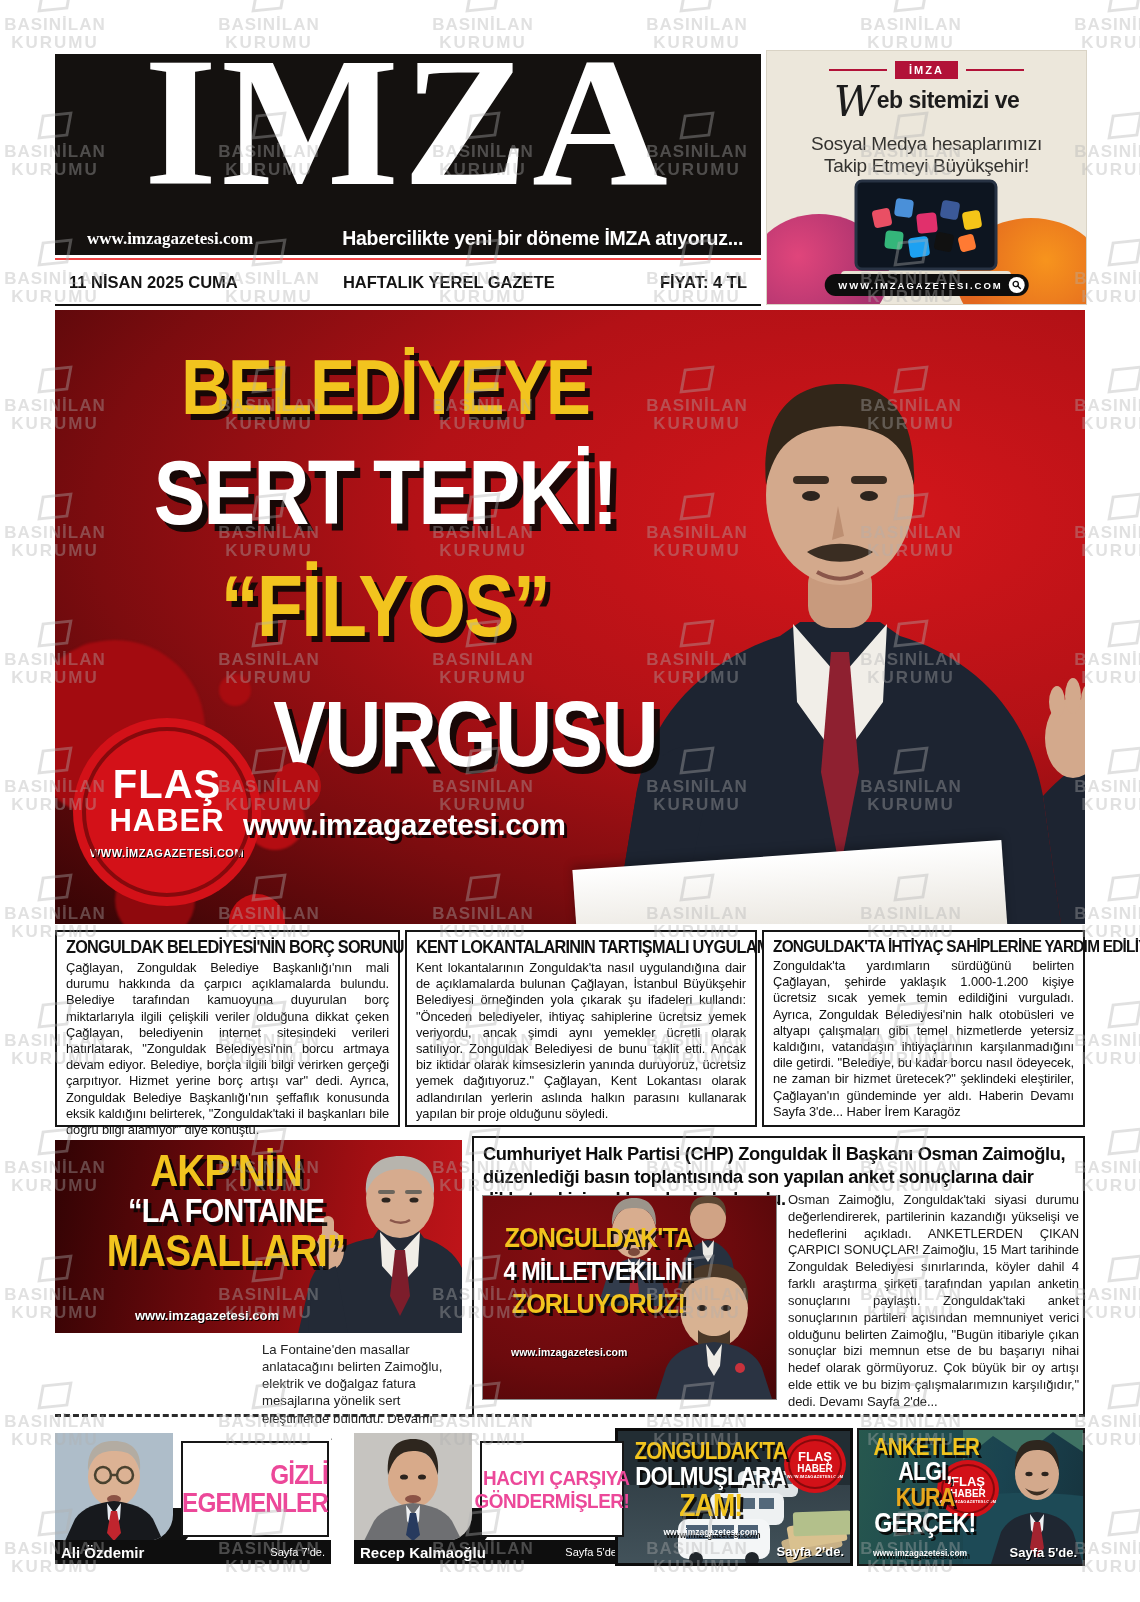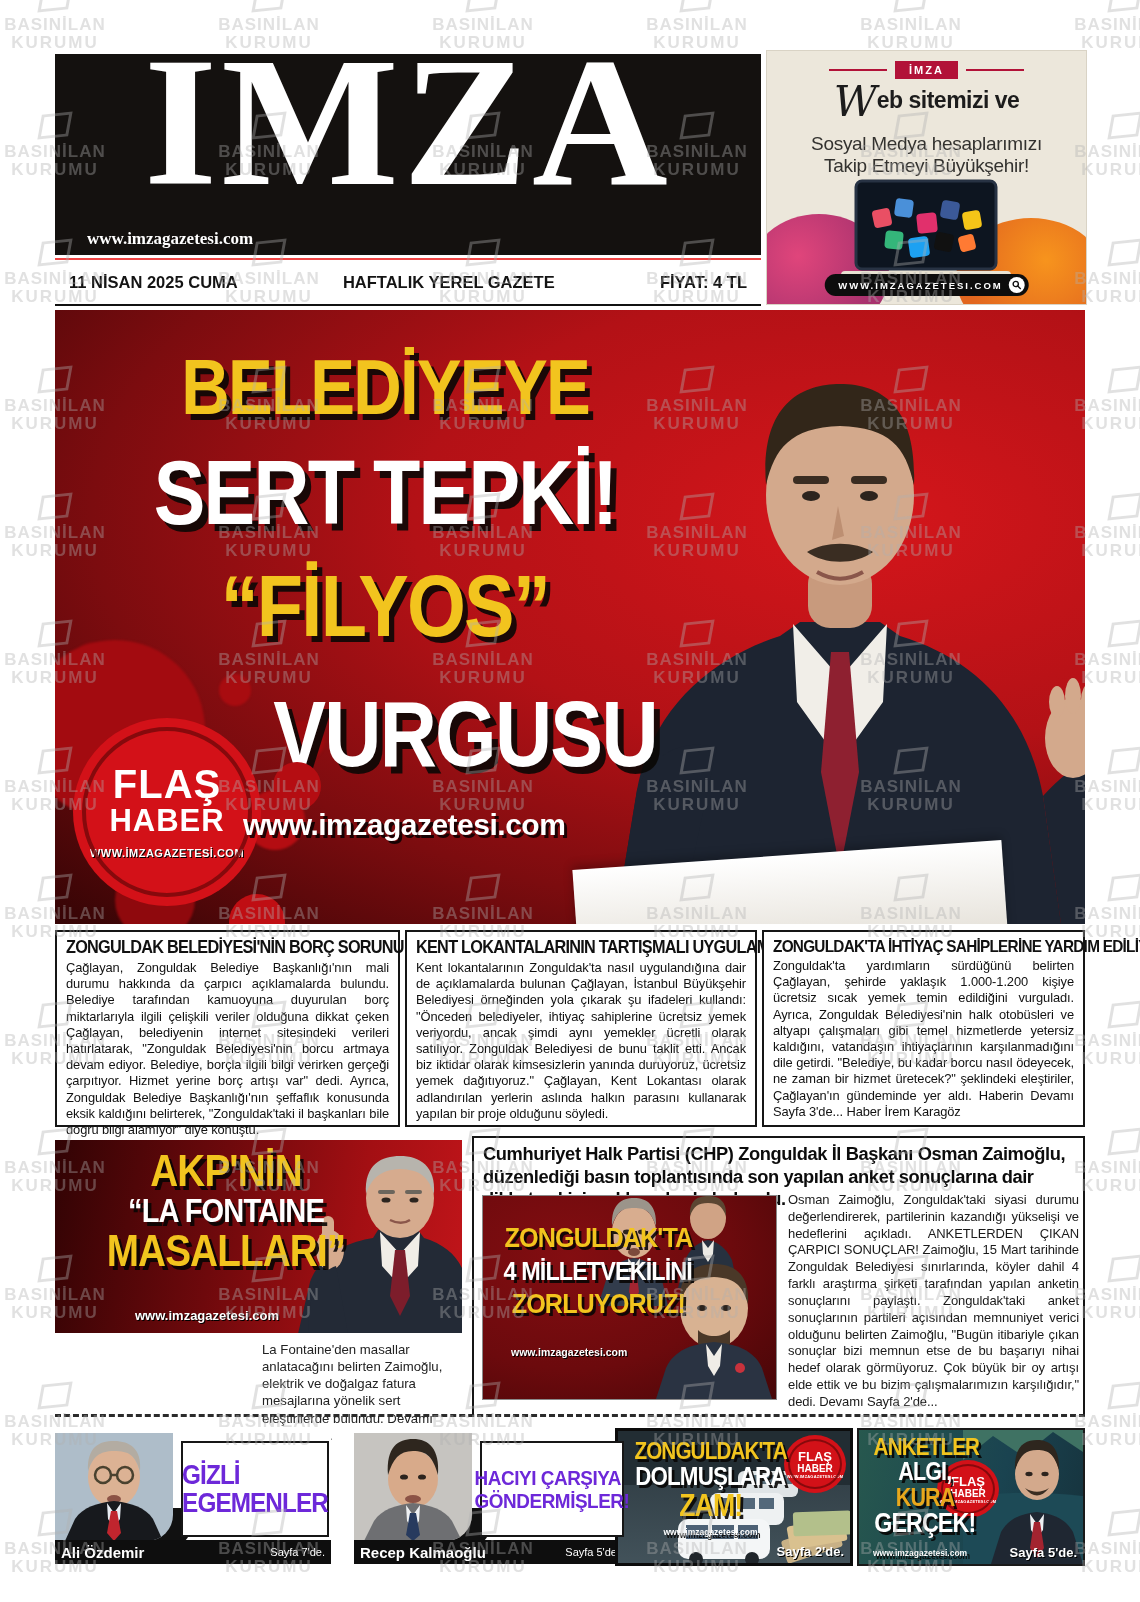--- a/index.html
+++ b/index.html
@@ -76,21 +76,21 @@
   .chp-photo .t span{display:inline-block;transform:scaleX(0.9);letter-spacing:-1px;}
   .chp-url{position:absolute;left:28px;top:150px;color:#fff;font-weight:bold;font-size:10.5px;text-shadow:1px 1px 0 #000;}
   .chp-body{position:absolute;left:314px;top:54px;width:291px;font-size:13px;line-height:1.295;text-align:justify;color:#1a1a1a;letter-spacing:-0.1px;}
 
   .dashed-sep{left:55px;top:1414px;width:1030px;height:0;border-top:3px dashed #2b2b2b;}
 
   
   .colbox{top:1428px;height:138px;background:#fff;}
   .colbox .photo{position:absolute;left:0;top:5px;width:118px;height:108px;overflow:hidden;border-bottom-right-radius:26px;background:#9eb0bc;}
   .colbox .corner{position:absolute;left:96px;top:80px;width:40px;height:40px;background:#111;border-bottom-right-radius:22px;z-index:0;}
-  .colbox .card{position:absolute;left:126px;top:13px;right:2px;height:92px;background:#fff;border:2px solid #161616;display:flex;align-items:center;justify-content:center;text-align:left;font-weight:bold;color:#6d28d9;z-index:1;}
+  .colbox .card{position:absolute;left:126px;top:13px;right:2px;height:92px;background:#fff;border:2px solid #161616;display:flex;align-items:center;justify-content:center;text-align:right;font-weight:bold;color:#ec4899;z-index:1;}
   .colbox .strip{position:absolute;left:0;bottom:2px;right:0;height:24px;background:#0e0e0e;color:#fff;display:flex;justify-content:space-between;align-items:center;padding:0 6px;box-sizing:border-box;}
   .colbox .strip .nm{font-weight:bold;font-size:15px;}
   .colbox .strip .pg{font-size:11px;}
   .photobox{top:1428px;height:138px;box-sizing:border-box;overflow:hidden;color:#fff;}
   .pb-stack{position:absolute;left:0;top:8px;width:185px;text-align:center;font-weight:bold;line-height:1.02;}
   .pb-stack span{display:inline-block;transform:scaleX(0.86);letter-spacing:-1px;white-space:nowrap;}
   .pb-url{font-size:8.5px !important;transform:scaleX(1) !important;letter-spacing:0 !important;text-shadow:1px 1px 0 #000;}
   .pb-page{position:absolute;right:6px;bottom:4px;font-weight:bold;font-size:13px;color:#fff;text-shadow:1px 1px 0 #000;}
   .stamp-sm{width:62px;height:58px;border-radius:50%;background:#d31118;position:absolute;display:flex;flex-direction:column;align-items:center;justify-content:center;color:#fff;font-weight:bold;box-shadow:-14px 10px 0 -20px #b50d12,16px -8px 0 -20px #b50d12,10px 16px 0 -22px #a30b10;}
   .stamp-sm::before{content:"";position:absolute;inset:4px;border:2px solid rgba(120,8,10,0.85);border-radius:50%;}
@@ -101,20 +101,21 @@
   .w{color:#fff;text-shadow:3px 3px 0 rgba(8,6,4,0.9);}
 </style>
 </head>
 <body>
 
 <div class="page">
 
   <div class="abs masthead">
     <div class="logo">İMZA</div>
     <div class="mast-url">www.imzagazetesi.com</div>
+    <div class="mast-tag">Habercilikte yeni bir döneme İMZA atıyoruz...</div>
   </div>
   <div class="abs date-row">
     <span>11 NİSAN 2025 CUMA</span>
     <span>HAFTALIK YEREL GAZETE</span>
     <span>FİYAT: 4 TL</span>
   </div>
   <div class="abs thick-bar"></div>
 
   <div class="abs ad">
     <div class="ad-badge-row">

